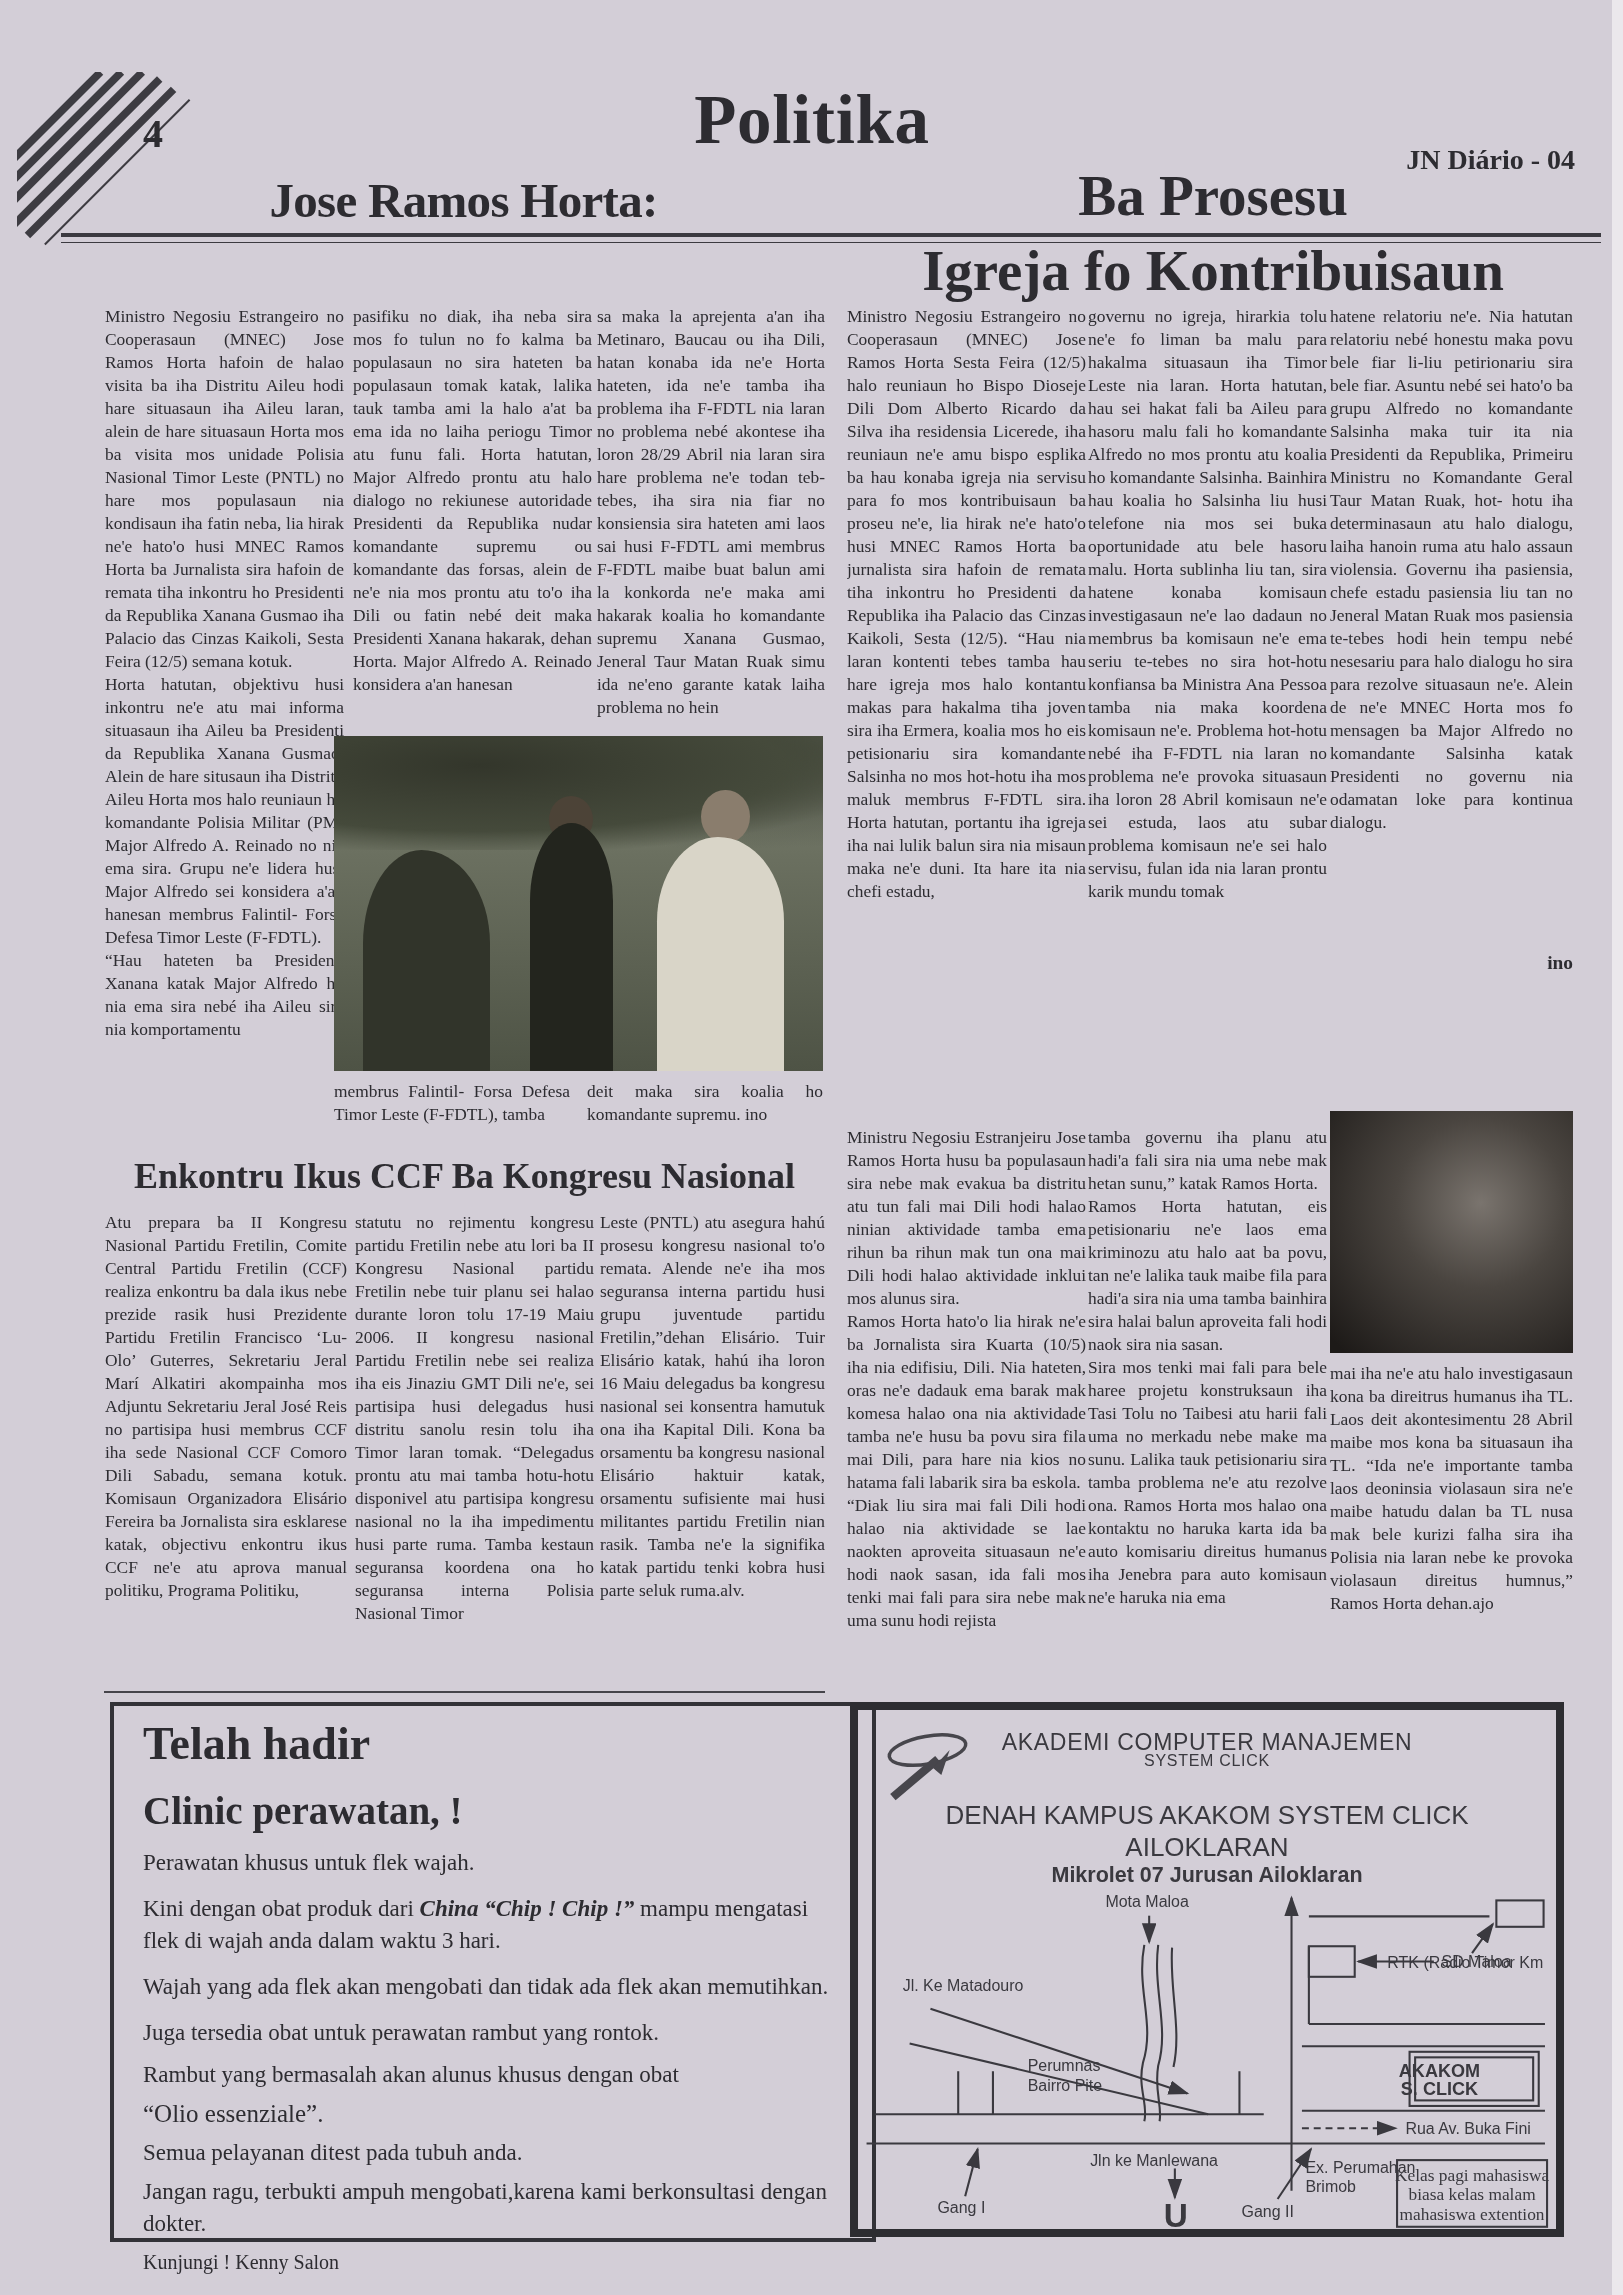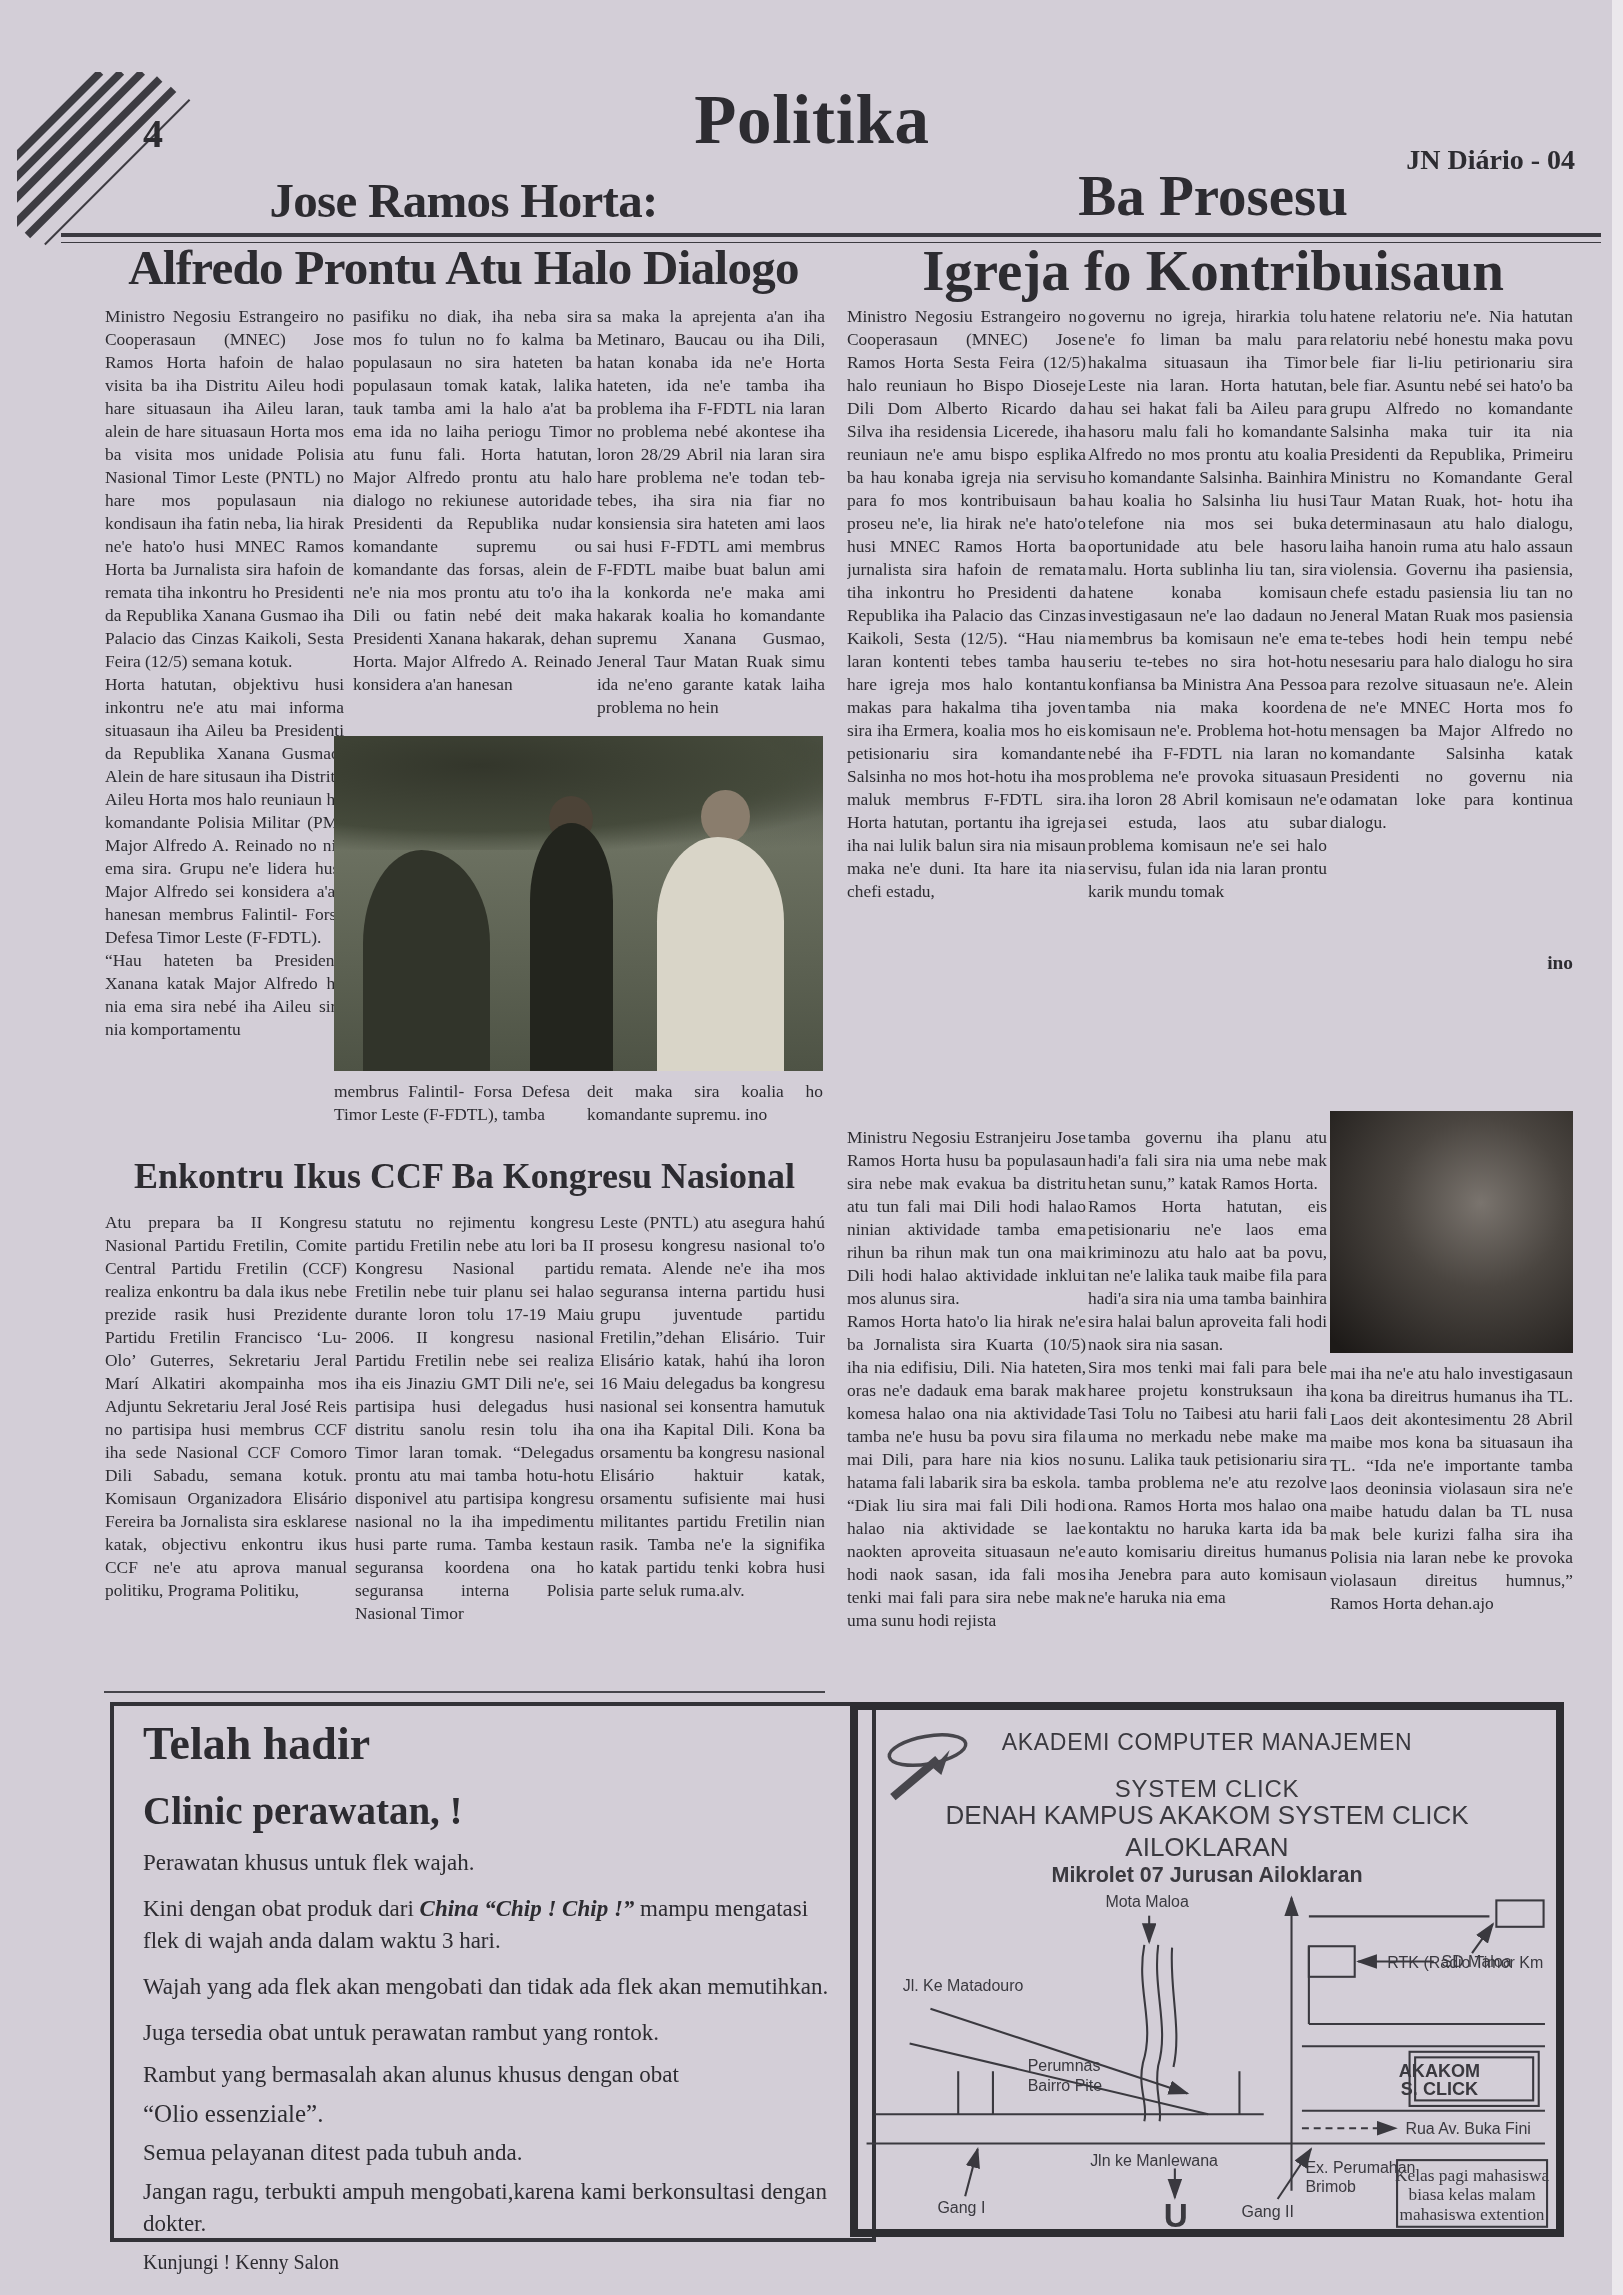--- a/index.html
+++ b/index.html
@@ -43,21 +43,21 @@
   .c-t2{font-size:39px;font-weight:bold;margin-top:18px;}
   .clinic p{margin:14px 0 0 0;font-size:23px;line-height:32px;}
   .c-bold{font-weight:normal;font-size:25px !important;}
   .c-em{font-weight:bold;font-style:italic;}
   .c-small{font-size:20px !important;line-height:28px !important;margin-top:8.3px !important;}
   
   .akakom{left:850px;top:1702px;width:698px;height:519px;border:8.3px solid #2d2d31;
           font-family:"Liberation Sans","DejaVu Sans",sans-serif;color:#3a393f;}
   .ak-t{position:absolute;left:0;right:0;text-align:center;}
   .ak-t1{top:19.4px;font-size:23px;letter-spacing:0.7px;}
-  .ak-t2{top:65px;font-size:24px;letter-spacing:0.7px;}
+  .ak-t2{top:42px;font-size:16px;letter-spacing:0.7px;}
   .ak-s1{top:90px;font-size:26px;}
   .ak-s2{top:122px;font-size:26px;}
   .ak-s3{top:153px;font-size:21.5px;font-weight:bold;}
   .mapsvg{position:absolute;left:2.8px;top:175px;}
   .mapsvg text{font-family:"Liberation Sans","DejaVu Sans",sans-serif;font-size:23px;fill:#3a393f;}
   .mapsvg .big{font-size:26px;font-weight:bold;}
   .mapsvg .north{font-size:48px;font-weight:bold;}
   .mapsvg .note{font-family:"Liberation Serif","DejaVu Serif",serif;font-size:25px;}
   .thinline{left:104px;top:1691px;width:721px;height:2.1px;background:#45444a;}
 </style>
@@ -78,21 +78,20 @@
   </svg>
   <div class="abs pagenum" style="left:143px;top:110px">4</div>
   <div class="abs section-title">Politika</div>
   <div class="abs edition">JN Diário - 04</div>
   <div class="abs rule1"></div>
   <div class="abs rule2"></div>
   <div class="abs thinline"></div>
 
   <div class="abs headline hl-left">
     <div>Jose Ramos Horta:</div>
-    <div>Alfredo Prontu Atu Halo Dialogo</div>
   </div>
 
   <div class="col" style="left:105px;top:305px;width:239px;height:873px">
     <p>Ministro Negosiu Estrangeiro no Cooperasaun (MNEC) Jose Ramos Horta hafoin de halao visita ba iha Distritu Aileu hodi hare situasaun iha Aileu laran, alein de hare situasaun Horta mos ba visita mos unidade Polisia Nasional Timor Leste (PNTL) no hare mos populasaun nia kondisaun iha fatin neba, lia hirak ne'e hato'o husi MNEC Ramos Horta ba Jurnalista sira hafoin de remata tiha inkontru ho Presidenti da Republika Xanana Gusmao iha Palacio das Cinzas Kaikoli, Sesta Feira (12/5) semana kotuk.</p>
     <p>Horta hatutan, objektivu husi inkontru ne'e atu mai informa situasaun iha Aileu ba Presidenti da Republika Xanana Gusmao. Alein de hare situsaun iha Distritu Aileu Horta mos halo reuniaun ho komandante Polisia Militar (PM) Major Alfredo A. Reinado no nia ema sira. Grupu ne'e lidera husi Major Alfredo sei konsidera a'an hanesan membrus Falintil- Forsa Defesa Timor Leste (F-FDTL).</p>
     <p>“Hau hateten ba Presidenti Xanana katak Major Alfredo ho nia ema sira nebé iha Aileu sira nia komportamentu</p>
   </div>
   <div class="col" style="left:353px;top:305px;width:239px;height:429px">
     <p>pasifiku no diak, iha neba sira mos fo tulun no fo kalma ba populasaun no sira hateten ba populasaun tomak katak, lalika tauk tamba ami la halo a'at ba ema ida no laiha periogu Timor atu funu fali. Horta hatutan, Major Alfredo prontu atu halo dialogo no rekiunese autoridade Presidenti da Republika nudar komandante supremu ou komandante das forsas, alein de ne'e nia mos prontu atu to'o iha Dili ou fatin nebé deit maka Presidenti Xanana hakarak, dehan Horta. Major Alfredo A. Reinado konsidera a'an hanesan</p>
   </div>

